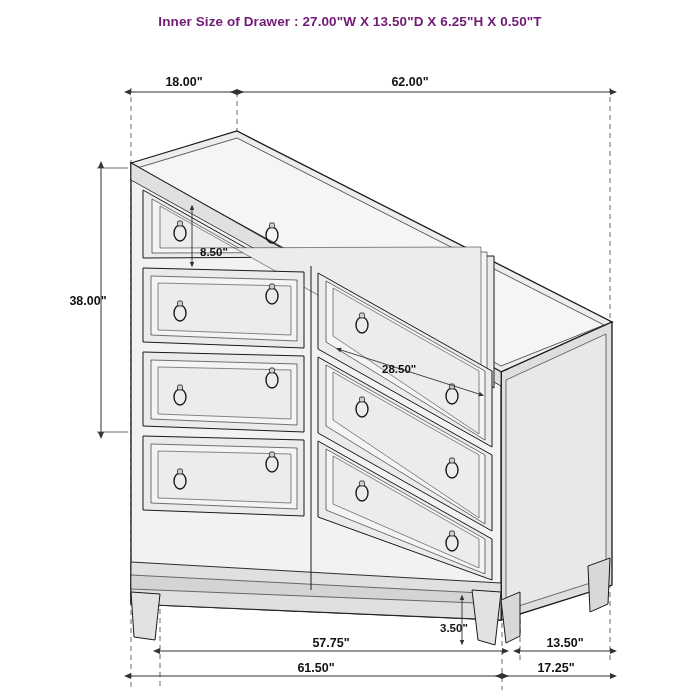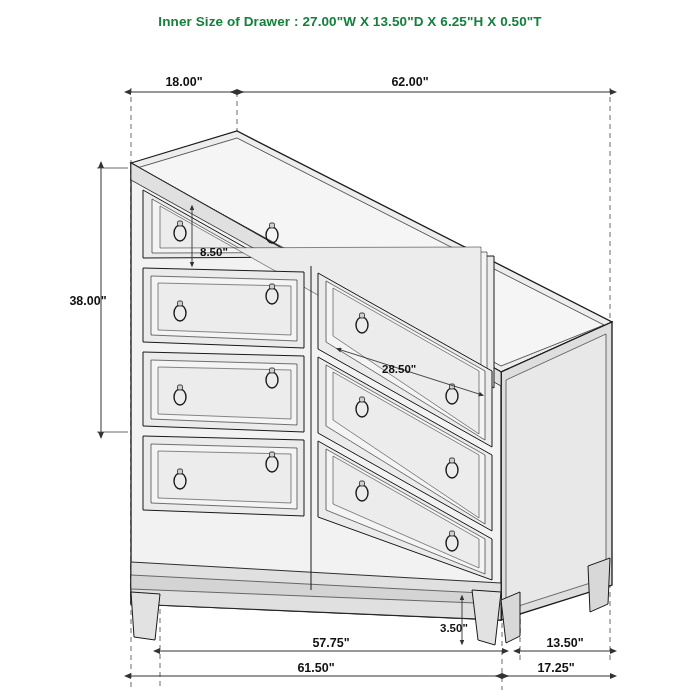--- a/index.html
+++ b/index.html
@@ -16,21 +16,21 @@
     overflow: hidden;
   }
   #title {
     position: absolute;
     top: 14px;
     left: 0;
     width: 700px;
     text-align: center;
     font-size: 13.5px;
     font-weight: bold;
-    color: #15803d;
+    color: #701a75;
     letter-spacing: 0.1px;
   }
   #svgroot {
     position: absolute;
     top: 0;
     left: 0;
   }
   .dimlabel {
     font-family: "Liberation Sans", sans-serif;
     font-size: 12.5px;

